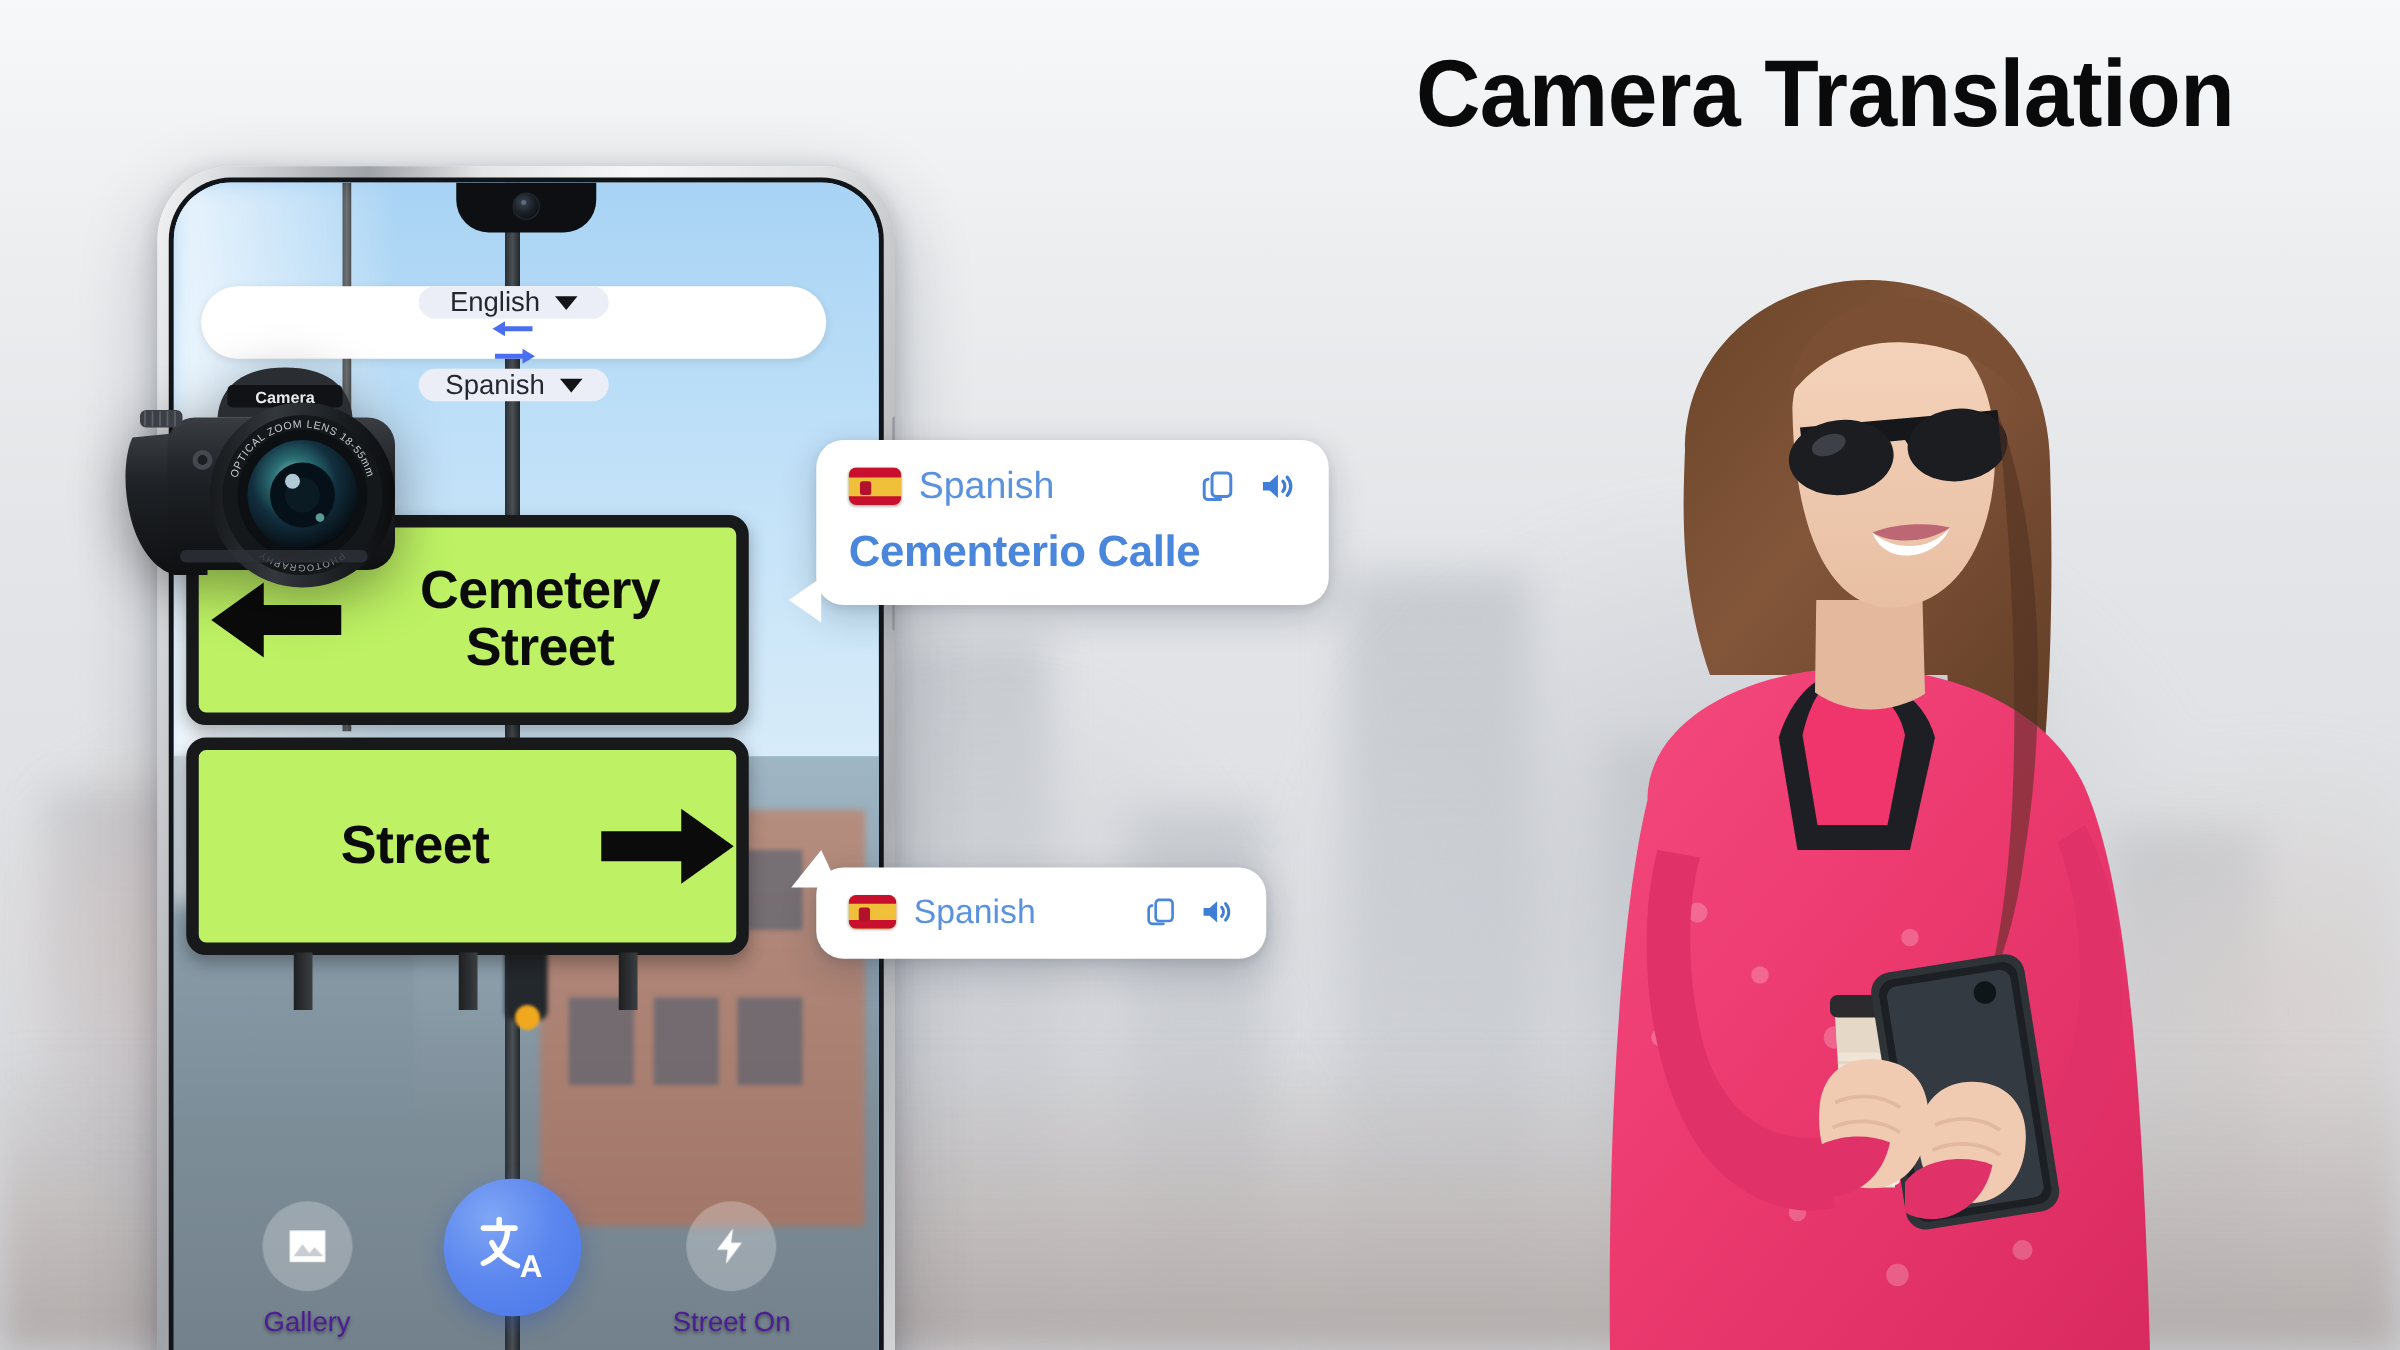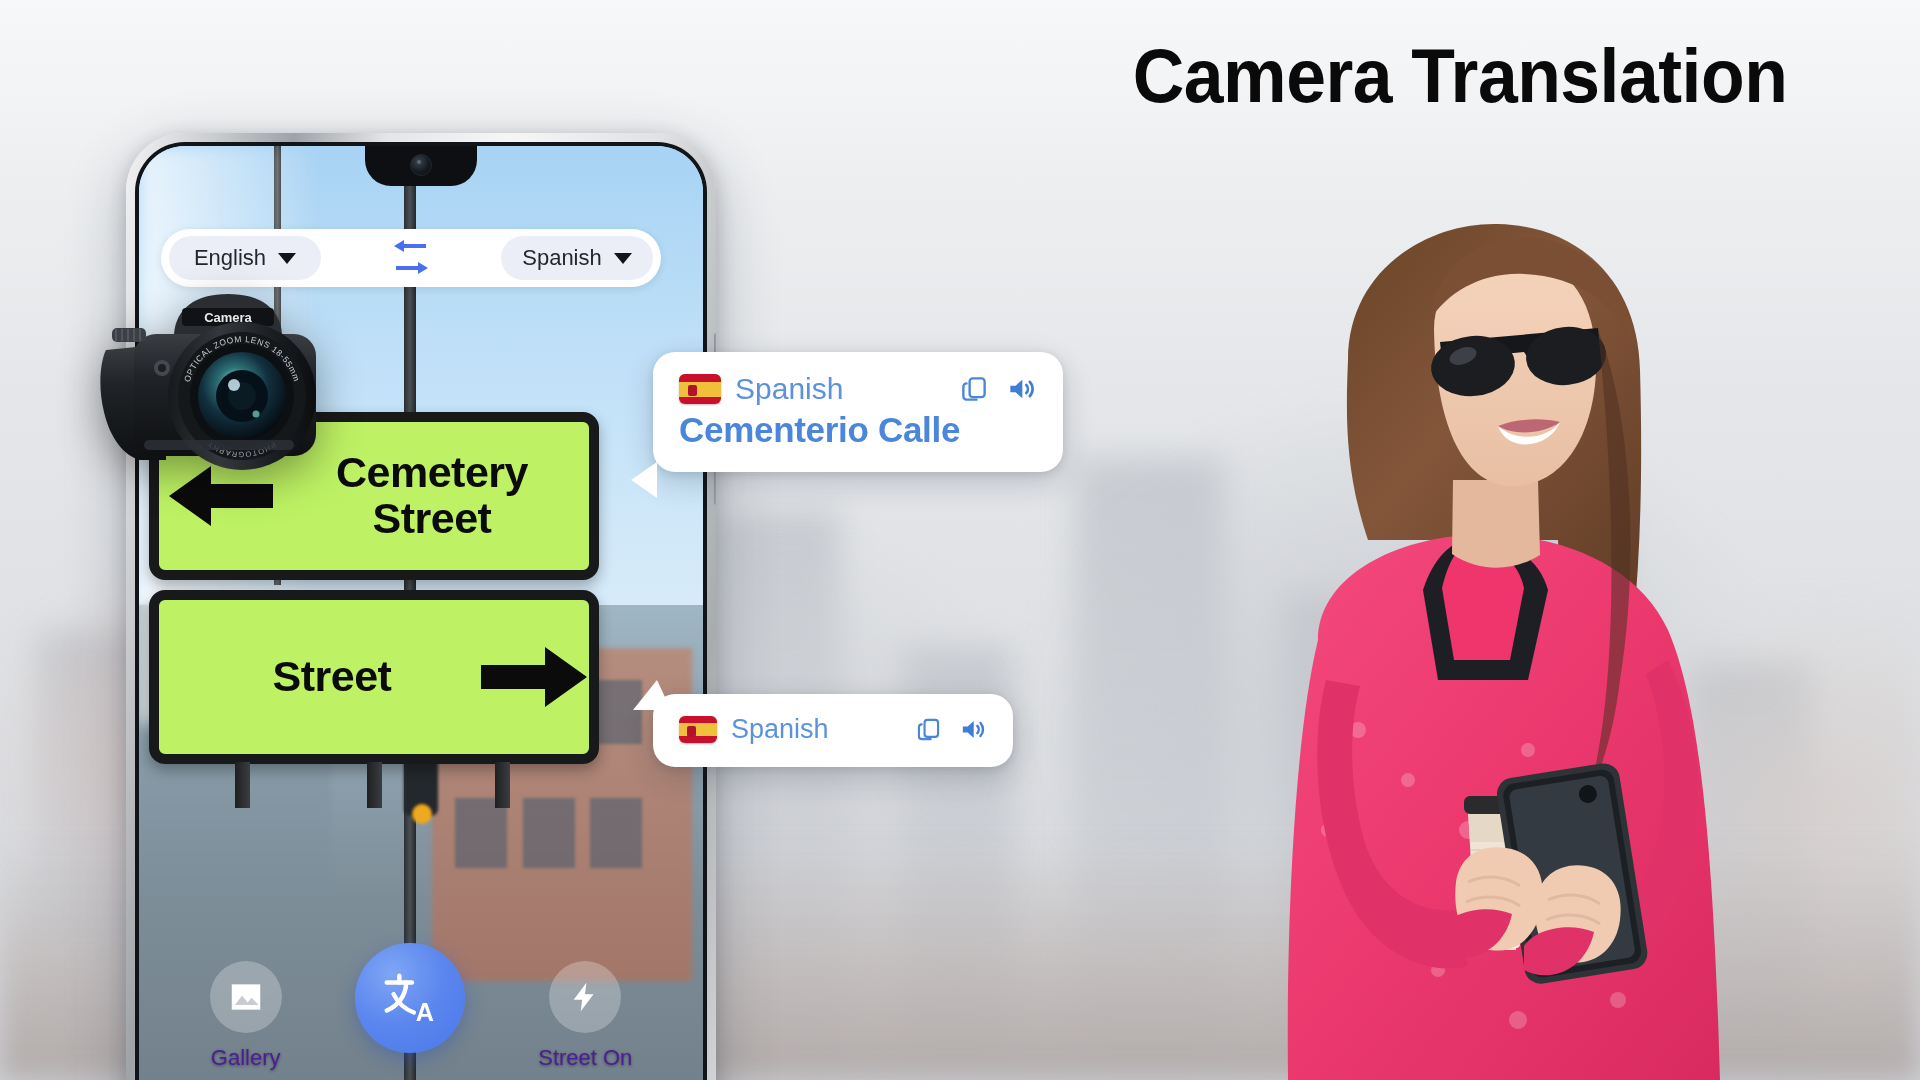--- a/index.html
+++ b/index.html
@@ -218,20 +218,21 @@
     top: 83px;
     width: 500px;
     height: 58px;
     background: #ffffff;
     border-radius: 30px;
     display: flex;
     align-items: center;
     justify-content: space-between;
     padding: 0 8px;
     box-shadow: 0 2px 8px rgba(0,0,0,0.10);
+    flex-direction: column;
   }
   .lang-chip {
     height: 44px;
     min-width: 152px;
     border-radius: 24px;
     background: #eceef7;
     display: flex;
     align-items: center;
     justify-content: center;
     gap: 12px;
@@ -379,21 +380,21 @@
     border-radius: 2px;
   }
   .tcard-lang {
     font-size: 30px;
     color: #5b92de;
     flex: 1 1 auto;
   }
   .tcard-icons { display: flex; align-items: center; gap: 16px; }
   .icon-btn { display: flex; align-items: center; justify-content: center; cursor: pointer; }
   .tcard-body {
-    margin-top: 4px;
+    margin-top: 16px;
     font-size: 35px;
     font-weight: bold;
     color: #4a86db;
     letter-spacing: -0.3px;
   }
   #tcard-2 .tcard-lang { font-size: 27px; }
   #tcard-2 .tcard-body { font-size: 33px; }
   #tcard-2 .flag { width: 38px; height: 27px; }
   .tail {
     position: absolute;

